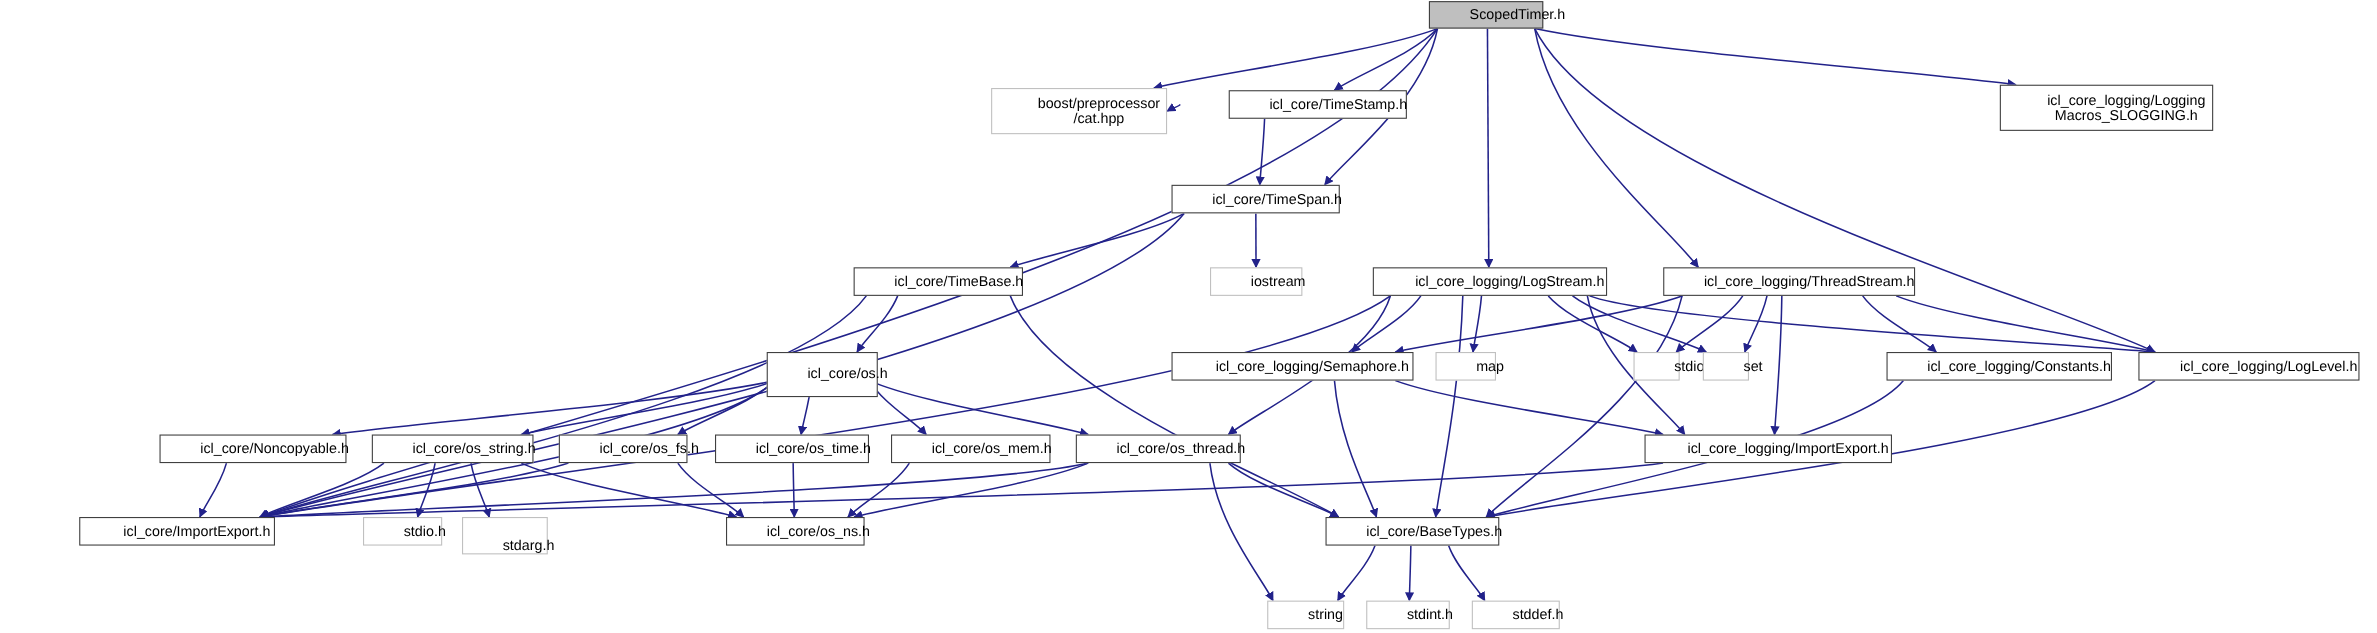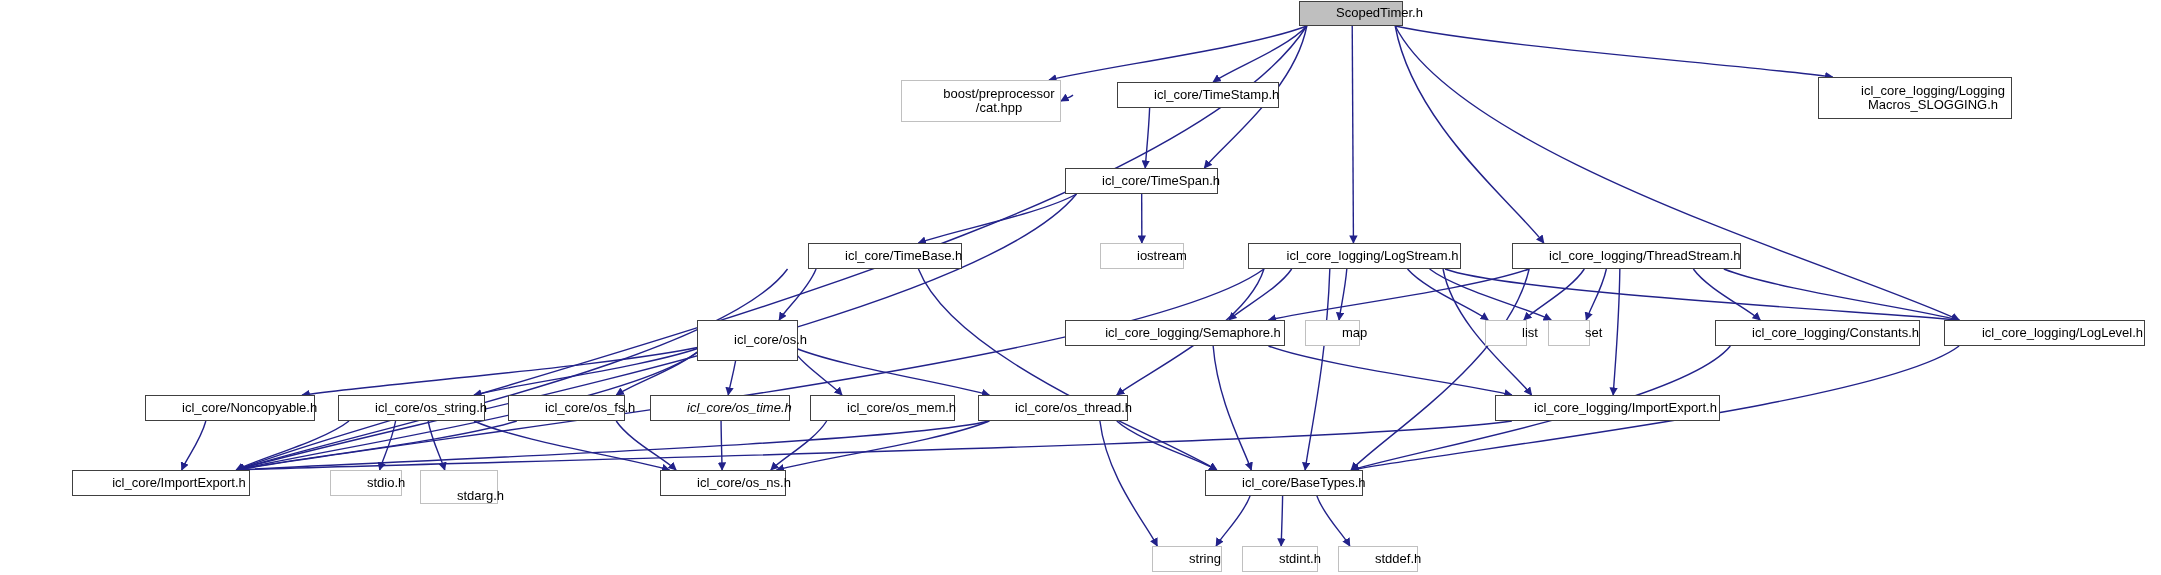--- a/index.html
+++ b/index.html
@@ -88,35 +88,35 @@
       </g>
   </svg>
   <div id="node-layer">
       <div class="node root" style="left: 1299px; top: 1px; width: 104px; height: 25px;"><span>ScopedTimer.h</span></div>
       <div class="node ext" style="left: 901px; top: 80px; width: 160px; height: 42px;"><span>boost/preprocessor
 /cat.hpp</span></div>
       <div class="node hdr" style="left: 1073px; top: 82px; width: 162px; height: 26px; margin-left: 44px;"><span>icl_core/TimeStamp.h</span></div>
       <div class="node hdr" style="left: 1818px; top: 77px; width: 194px; height: 42px;"><span>icl_core_logging/Logging
 Macros_SLOGGING.h</span></div>
       <div class="node hdr" style="left: 1065px; top: 168px; width: 153px; height: 26px;"><span>icl_core/TimeSpan.h</span></div>
-      <div class="node hdr" style="left: 776px; top: 243px; width: 154px; height: 26px; margin-left: 32px;"><span>icl_core/TimeBase.h</span></div>
+      <div class="node hdr" style="left: 776px; top: 243px; width: 154px; height: 26px;"><span>icl_core/TimeBase.h</span></div>
       <div class="node ext" style="left: 1100px; top: 243px; width: 84px; height: 26px;"><span>iostream</span></div>
       <div class="node hdr" style="left: 1248px; top: 243px; width: 213px; height: 26px;"><span>icl_core_logging/LogStream.h</span></div>
       <div class="node hdr" style="left: 1512px; top: 243px; width: 229px; height: 26px;"><span>icl_core_logging/ThreadStream.h</span></div>
       <div class="node hdr" style="left: 697px; top: 320px; width: 101px; height: 41px;"><span>icl_core/os.h</span></div>
       <div class="node hdr" style="left: 1065px; top: 320px; width: 220px; height: 26px; justify-content: flex-end;"><span>icl_core_logging/Semaphore.h</span></div>
       <div class="node ext" style="left: 1305px; top: 320px; width: 55px; height: 26px;"><span>map</span></div>
-      <div class="node ext" style="left: 1485px; top: 320px; width: 42px; height: 26px;"><span>list</span></div>
+      <div class="node ext" style="left: 1485px; top: 320px; width: 42px; height: 26px;"><span>stdio</span></div>
       <div class="node ext" style="left: 1548px; top: 320px; width: 42px; height: 26px;"><span>set</span></div>
       <div class="node hdr" style="left: 1715px; top: 320px; width: 205px; height: 26px;"><span>icl_core_logging/Constants.h</span></div>
       <div class="node hdr" style="left: 1944px; top: 320px; width: 201px; height: 26px;"><span>icl_core_logging/LogLevel.h</span></div>
       <div class="node hdr" style="left: 145px; top: 395px; width: 170px; height: 26px;"><span>icl_core/Noncopyable.h</span></div>
       <div class="node hdr" style="left: 338px; top: 395px; width: 147px; height: 26px;"><span>icl_core/os_string.h</span></div>
       <div class="node hdr" style="left: 508px; top: 395px; width: 117px; height: 26px;"><span>icl_core/os_fs.h</span></div>
-      <div class="node hdr" style="left: 650px; top: 395px; width: 140px; height: 26px; font-style: italic;"><span>icl_core/os_time.h</span></div>
+      <div class="node hdr" style="left: 650px; top: 395px; width: 140px; height: 26px;"><span>icl_core/os_time.h</span></div>
       <div class="node hdr" style="left: 810px; top: 395px; width: 145px; height: 26px;"><span>icl_core/os_mem.h</span></div>
       <div class="node hdr" style="left: 978px; top: 395px; width: 150px; height: 26px;"><span>icl_core/os_thread.h</span></div>
       <div class="node hdr" style="left: 1495px; top: 395px; width: 225px; height: 26px;"><span>icl_core_logging/ImportExport.h</span></div>
       <div class="node hdr" style="left: 72px; top: 470px; width: 178px; height: 26px;"><span>icl_core/ImportExport.h</span></div>
       <div class="node ext" style="left: 330px; top: 470px; width: 72px; height: 26px;"><span>stdio.h</span></div>
       <div class="node ext" style="left: 420px; top: 470px; width: 78px; height: 34px; align-items: flex-end;"><span>stdarg.h</span></div>
       <div class="node hdr" style="left: 660px; top: 470px; width: 126px; height: 26px;"><span>icl_core/os_ns.h</span></div>
       <div class="node hdr" style="left: 1205px; top: 470px; width: 158px; height: 26px;"><span>icl_core/BaseTypes.h</span></div>
       <div class="node ext" style="left: 1152px; top: 546px; width: 70px; height: 26px;"><span>string</span></div>
       <div class="node ext" style="left: 1242px; top: 546px; width: 76px; height: 26px;"><span>stdint.h</span></div>

